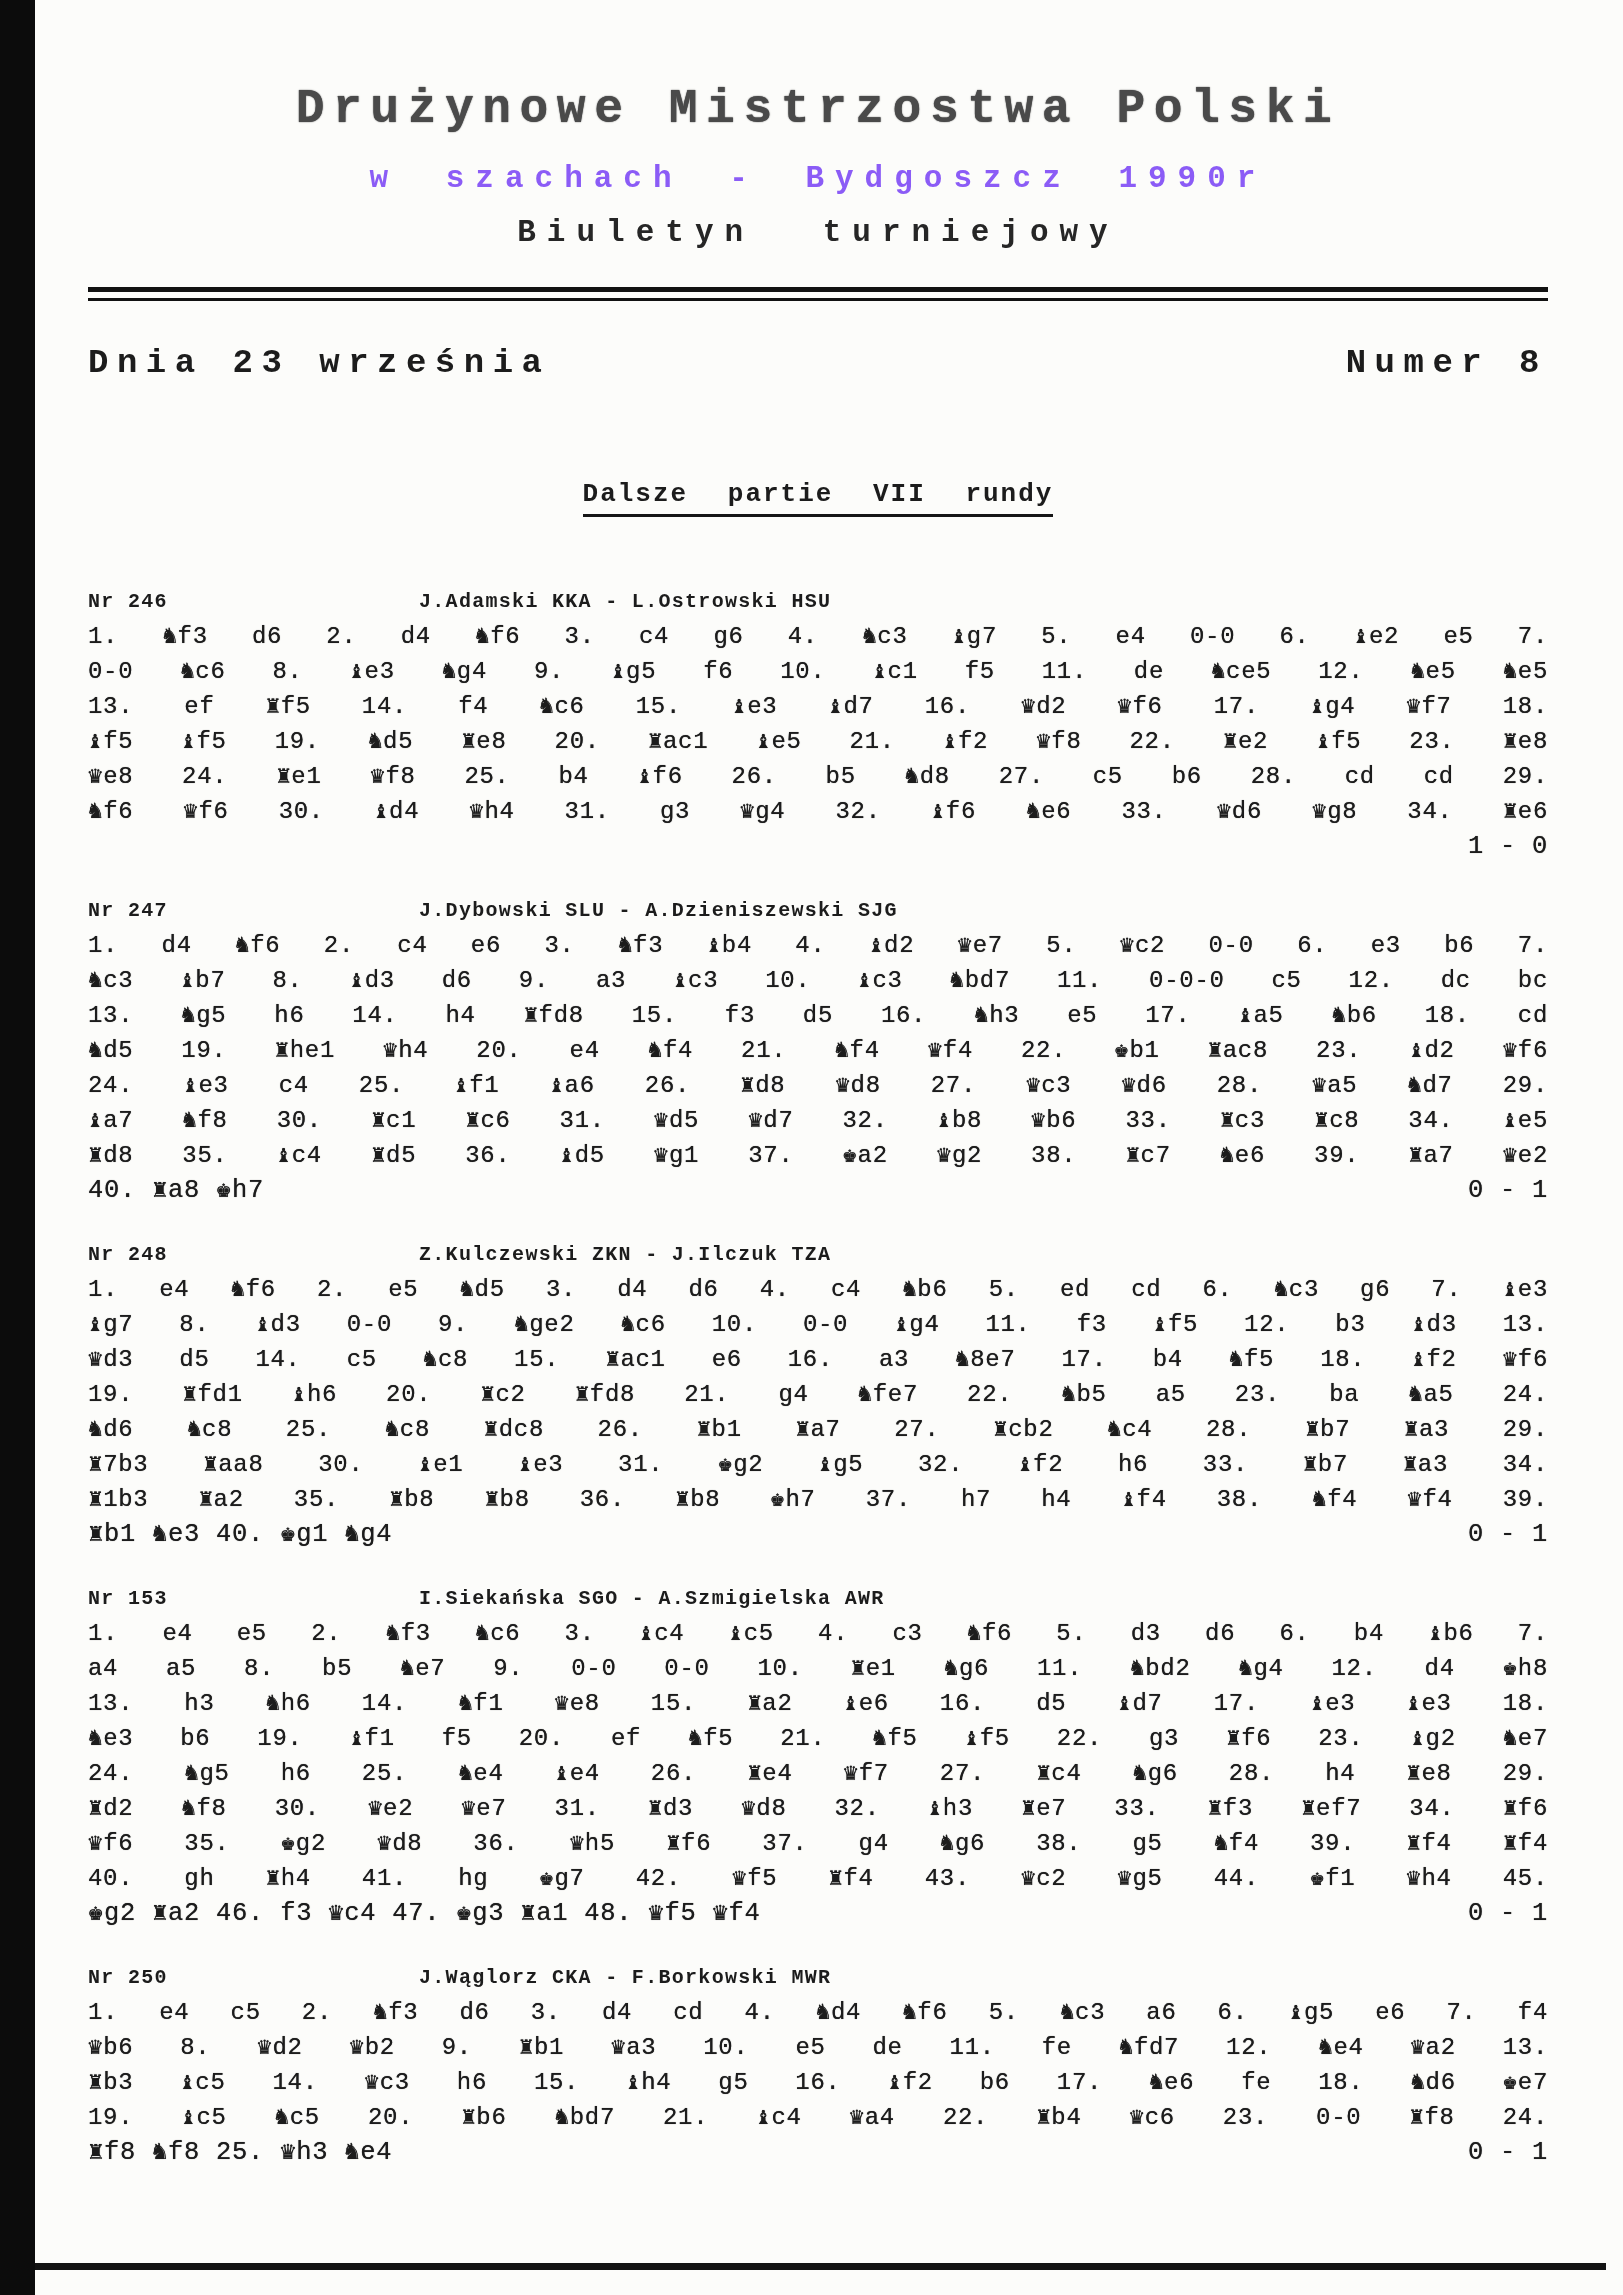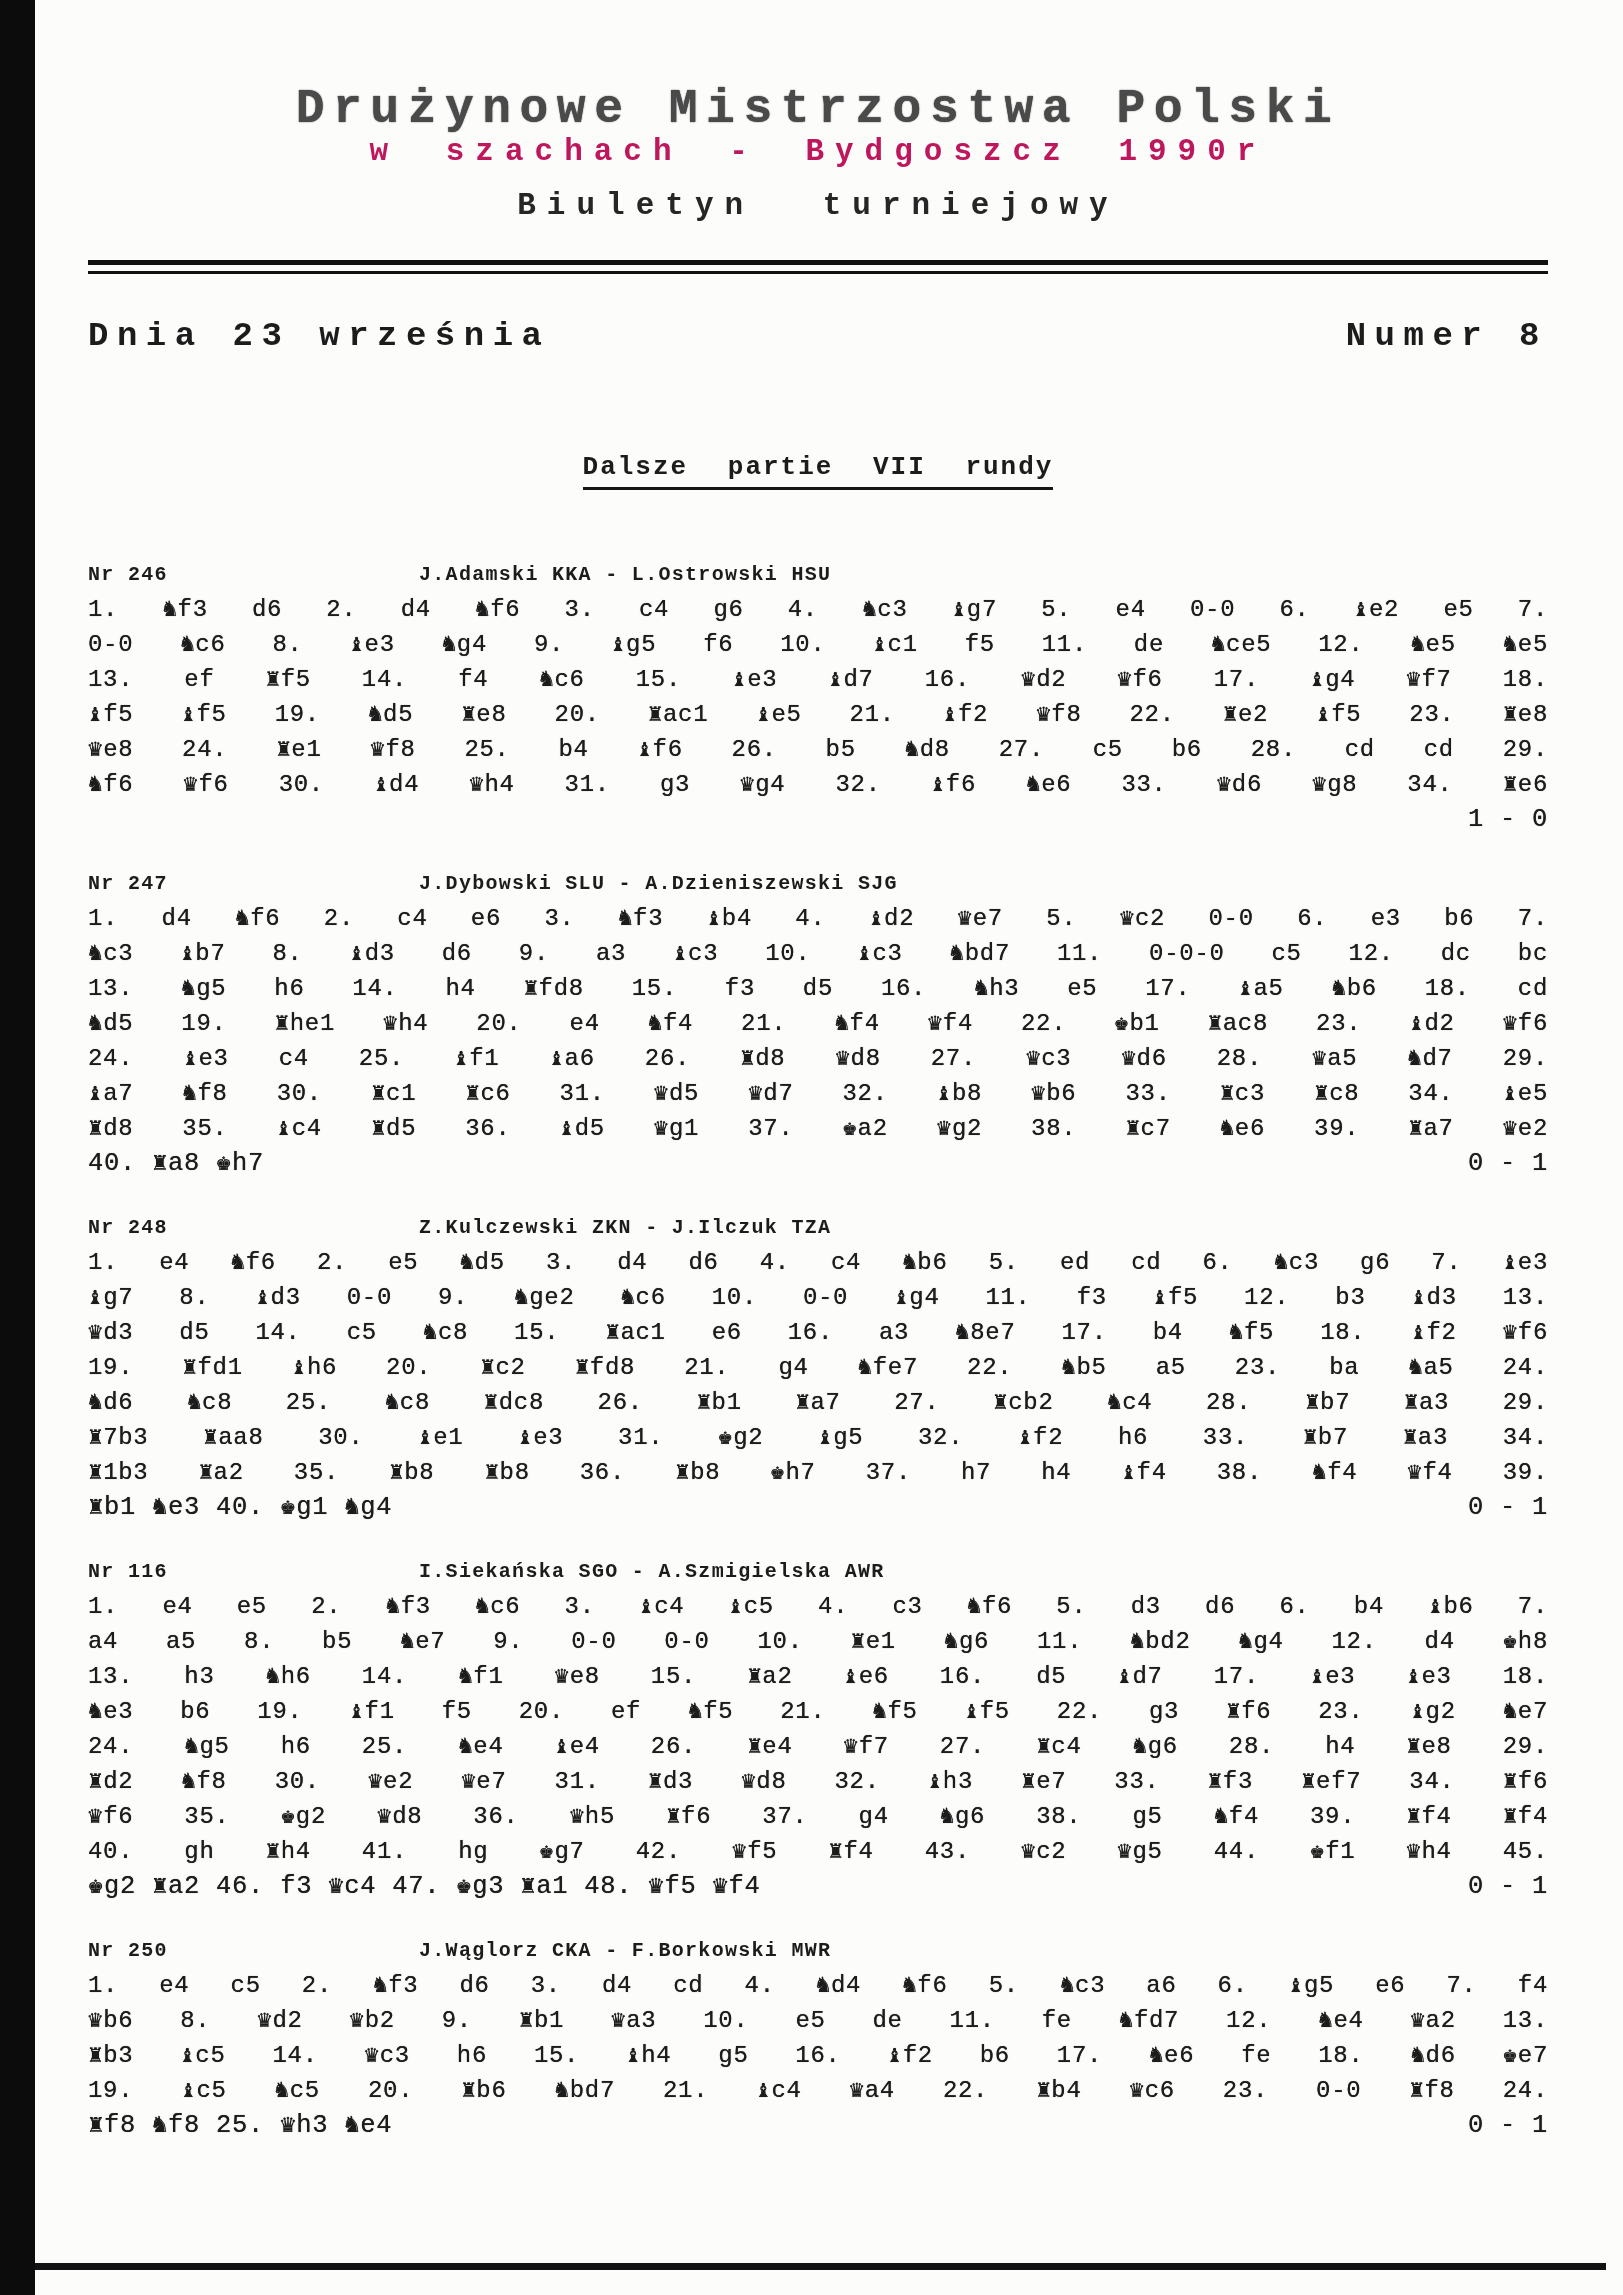--- a/index.html
+++ b/index.html
@@ -5,21 +5,21 @@
   html,body{margin:0;padding:0;}
   body{width:1623px;height:2295px;position:relative;background:#f7f7f4;overflow:hidden;
        font-family:"Liberation Mono","DejaVu Sans Mono",monospace;color:#1c1c1c;}
   .page{position:absolute;inset:0;background:#fcfcfa;padding-left:16px;}
   .scan-left-edge{position:absolute;left:0;top:0;width:35px;height:2295px;background:#0c0c0c;}
   .scan-bottom-edge{position:absolute;left:35px;top:2263px;width:1571px;height:7.2px;background:#131313;}
   .content{position:absolute;left:88px;top:0;width:1460px;}
   .title-block{text-align:center;}
   .title-main{margin-top:84px;font-size:48px;font-weight:bold;letter-spacing:8.5px;color:#4a4a4a;
               text-shadow:0 0 1.3px #2a2a2a;line-height:1.05;}
-  .title-sub1{margin-top:0;font-size:31px;font-weight:bold;letter-spacing:11px;word-spacing:17px;color:#be185d;}
+  .title-sub1{margin-top:27px;font-size:31px;font-weight:bold;letter-spacing:11px;word-spacing:17px;color:#8b5cf6;}
   .title-sub2{margin-top:19px;font-size:31px;font-weight:bold;letter-spacing:11px;word-spacing:39px;color:#262626;}
   .double-rule{margin-top:37px;}
   .double-rule .bar1{height:4.6px;background:#111;}
   .double-rule .bar2{height:3.3px;background:#111;margin-top:5.9px;}
   .date-row{margin-top:43px;display:flex;justify-content:space-between;align-items:baseline;
             font-size:34px;font-weight:bold;letter-spacing:8.5px;}
   .section-heading-wrap{margin-top:97px;text-align:center;}
   .section-heading{display:inline-block;font-size:26px;font-weight:bold;letter-spacing:2px;word-spacing:22px;
                    border-bottom:3.3px solid #161616;padding-bottom:5.2px;}
   .games{margin-top:67px;}
@@ -111,21 +111,21 @@
         <div class="moves-line">♜7b3 ♜aa8 30. ♝e1 ♝e3 31. ♚g2 ♝g5 32. ♝f2 h6 33. ♜b7 ♜a3 34.</div>
         <div class="moves-line">♜1b3 ♜a2 35. ♜b8 ♜b8 36. ♜b8 ♚h7 37. h7 h4 ♝f4 38. ♞f4 ♛f4 39.</div>
         <div class="final-line">
           <span>♜b1 ♞e3 40. ♚g1 ♞g4</span>
           <span class="result">0 - 1</span>
         </div>
       </div>
 
       <div class="game">
         <div class="game-header">
-          <span class="game-num">Nr 116</span>
+          <span class="game-num">Nr 153</span>
           <span class="game-players">I.Siekańska SGO - A.Szmigielska AWR</span>
         </div>
         <div class="moves-line">1. e4 e5 2. ♞f3 ♞c6 3. ♝c4 ♝c5 4. c3 ♞f6 5. d3 d6 6. b4 ♝b6 7.</div>
         <div class="moves-line">a4 a5 8. b5 ♞e7 9. 0-0 0-0 10. ♜e1 ♞g6 11. ♞bd2 ♞g4 12. d4 ♚h8</div>
         <div class="moves-line">13. h3 ♞h6 14. ♞f1 ♛e8 15. ♜a2 ♝e6 16. d5 ♝d7 17. ♝e3 ♝e3 18.</div>
         <div class="moves-line">♞e3 b6 19. ♝f1 f5 20. ef ♞f5 21. ♞f5 ♝f5 22. g3 ♜f6 23. ♝g2 ♞e7</div>
         <div class="moves-line">24. ♞g5 h6 25. ♞e4 ♝e4 26. ♜e4 ♛f7 27. ♜c4 ♞g6 28. h4 ♜e8 29.</div>
         <div class="moves-line">♜d2 ♞f8 30. ♛e2 ♛e7 31. ♜d3 ♛d8 32. ♝h3 ♜e7 33. ♜f3 ♜ef7 34. ♜f6</div>
         <div class="moves-line">♛f6 35. ♚g2 ♛d8 36. ♛h5 ♜f6 37. g4 ♞g6 38. g5 ♞f4 39. ♜f4 ♜f4</div>
         <div class="moves-line">40. gh ♜h4 41. hg ♚g7 42. ♛f5 ♜f4 43. ♛c2 ♛g5 44. ♚f1 ♛h4 45.</div>

